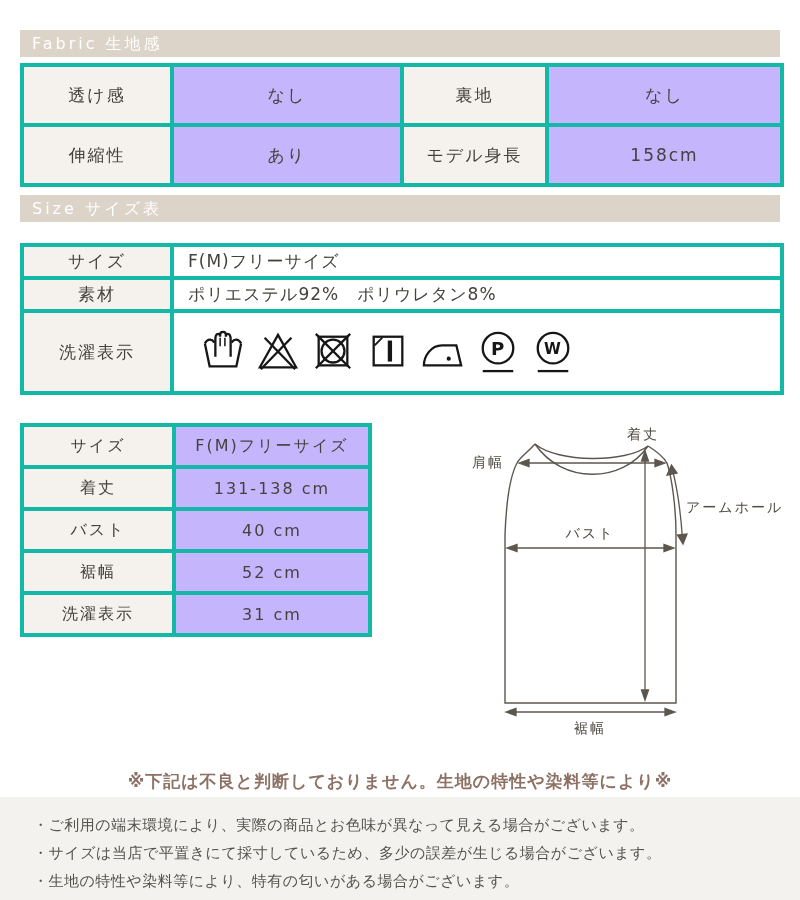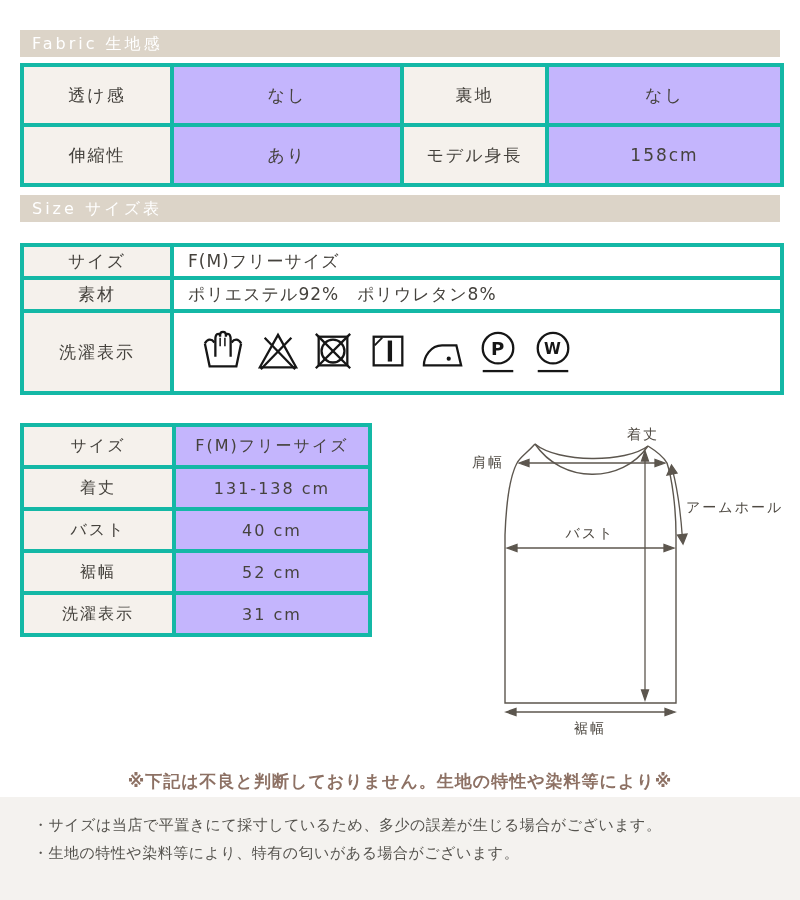--- a/index.html
+++ b/index.html
@@ -219,15 +219,16 @@
   <text x="213" y="24" text-anchor="middle">着丈</text>
   <text x="58" y="52" text-anchor="middle">肩幅</text>
   <text x="256" y="97" text-anchor="start">アームホール</text>
   <text x="160" y="123" text-anchor="middle">バスト</text>
   <text x="160" y="318" text-anchor="middle">裾幅</text>
 </svg>
 
 <div class="abs notice">※下記は不良と判断しておりません。生地の特性や染料等により※</div>
 
 <div class="abs footer">
+  <div class="footer-line">・ご利用の端末環境により、実際の商品とお色味が異なって見える場合がございます。</div>
   <div class="footer-line">・サイズは当店で平置きにて採寸しているため、多少の誤差が生じる場合がございます。</div>
   <div class="footer-line">・生地の特性や染料等により、特有の匂いがある場合がございます。</div>
 </div>
 
 </body></html>

